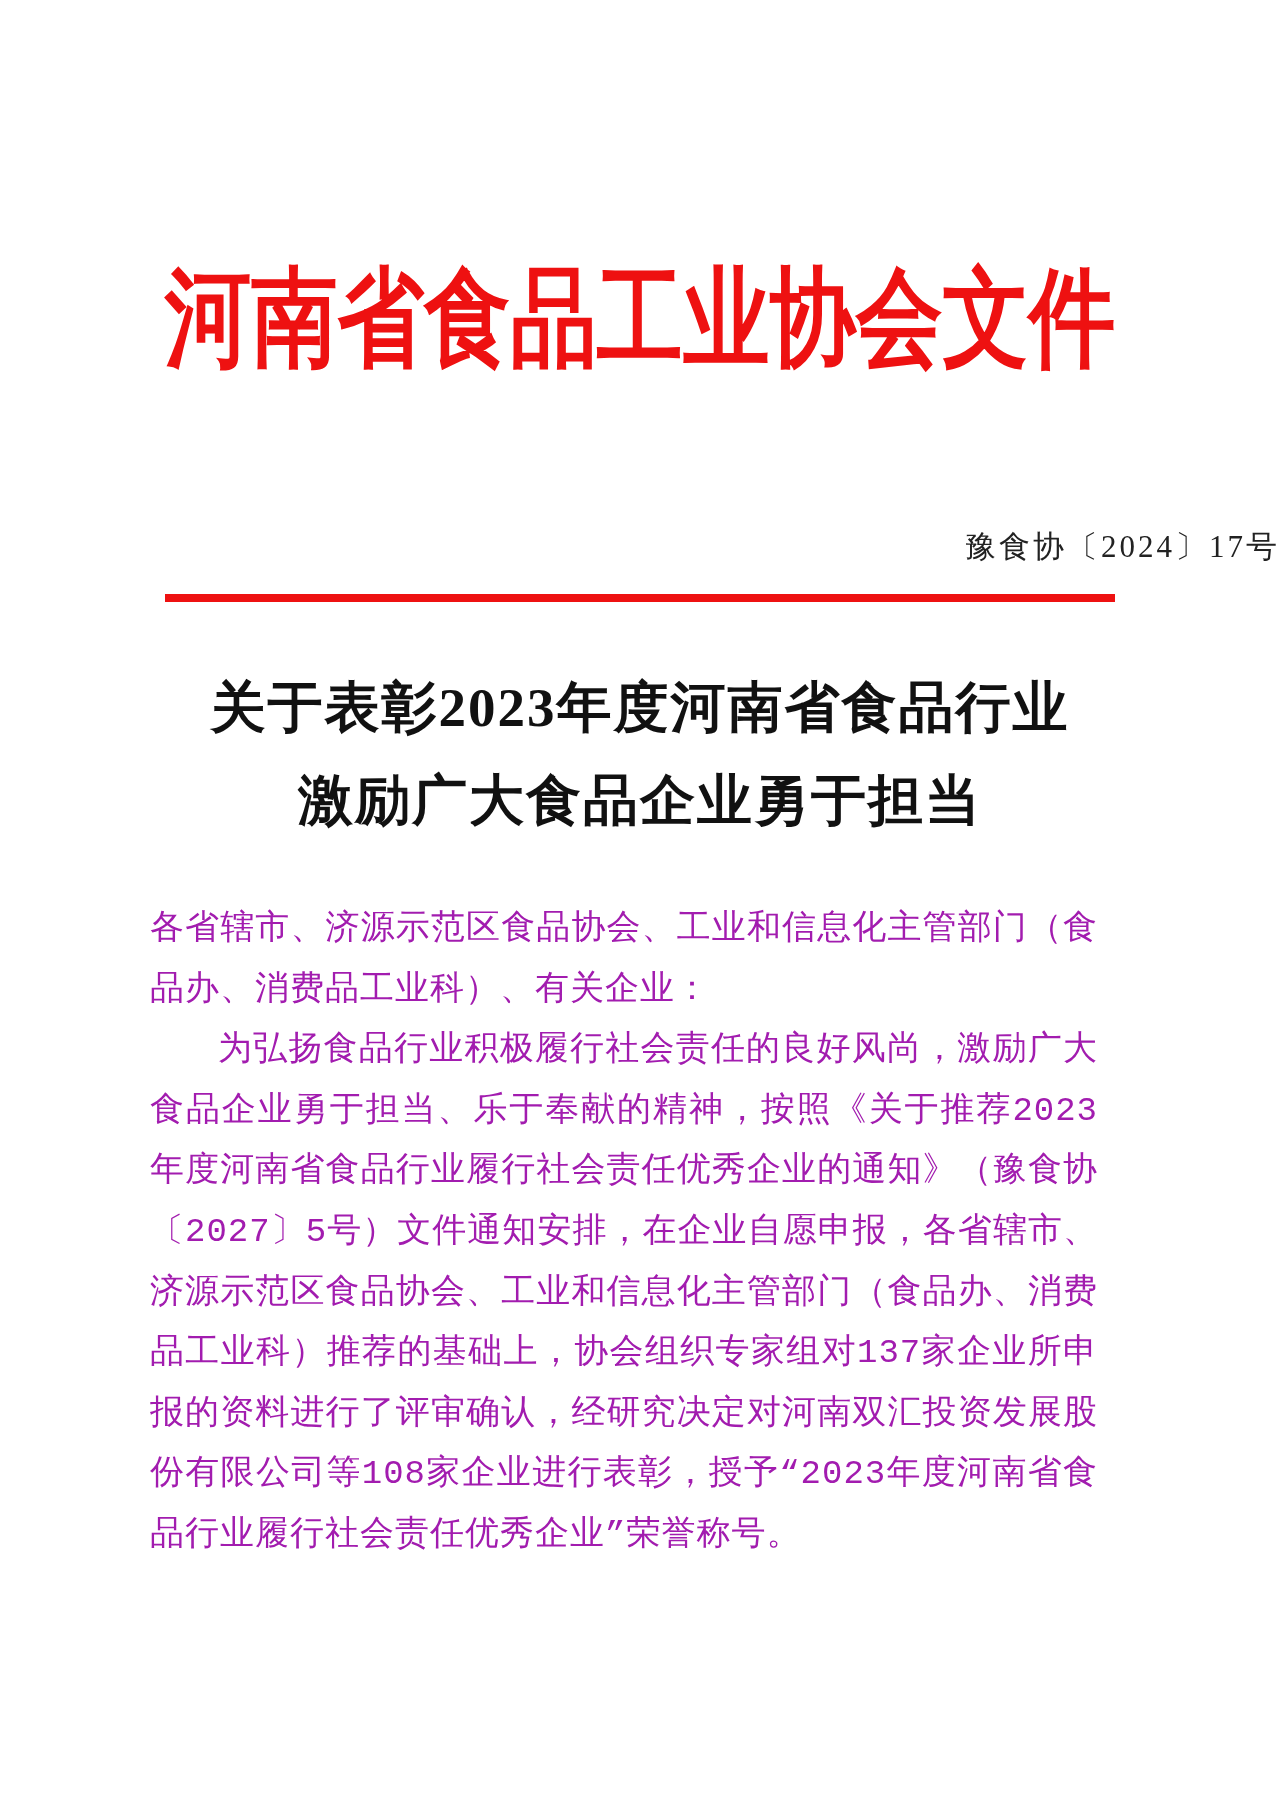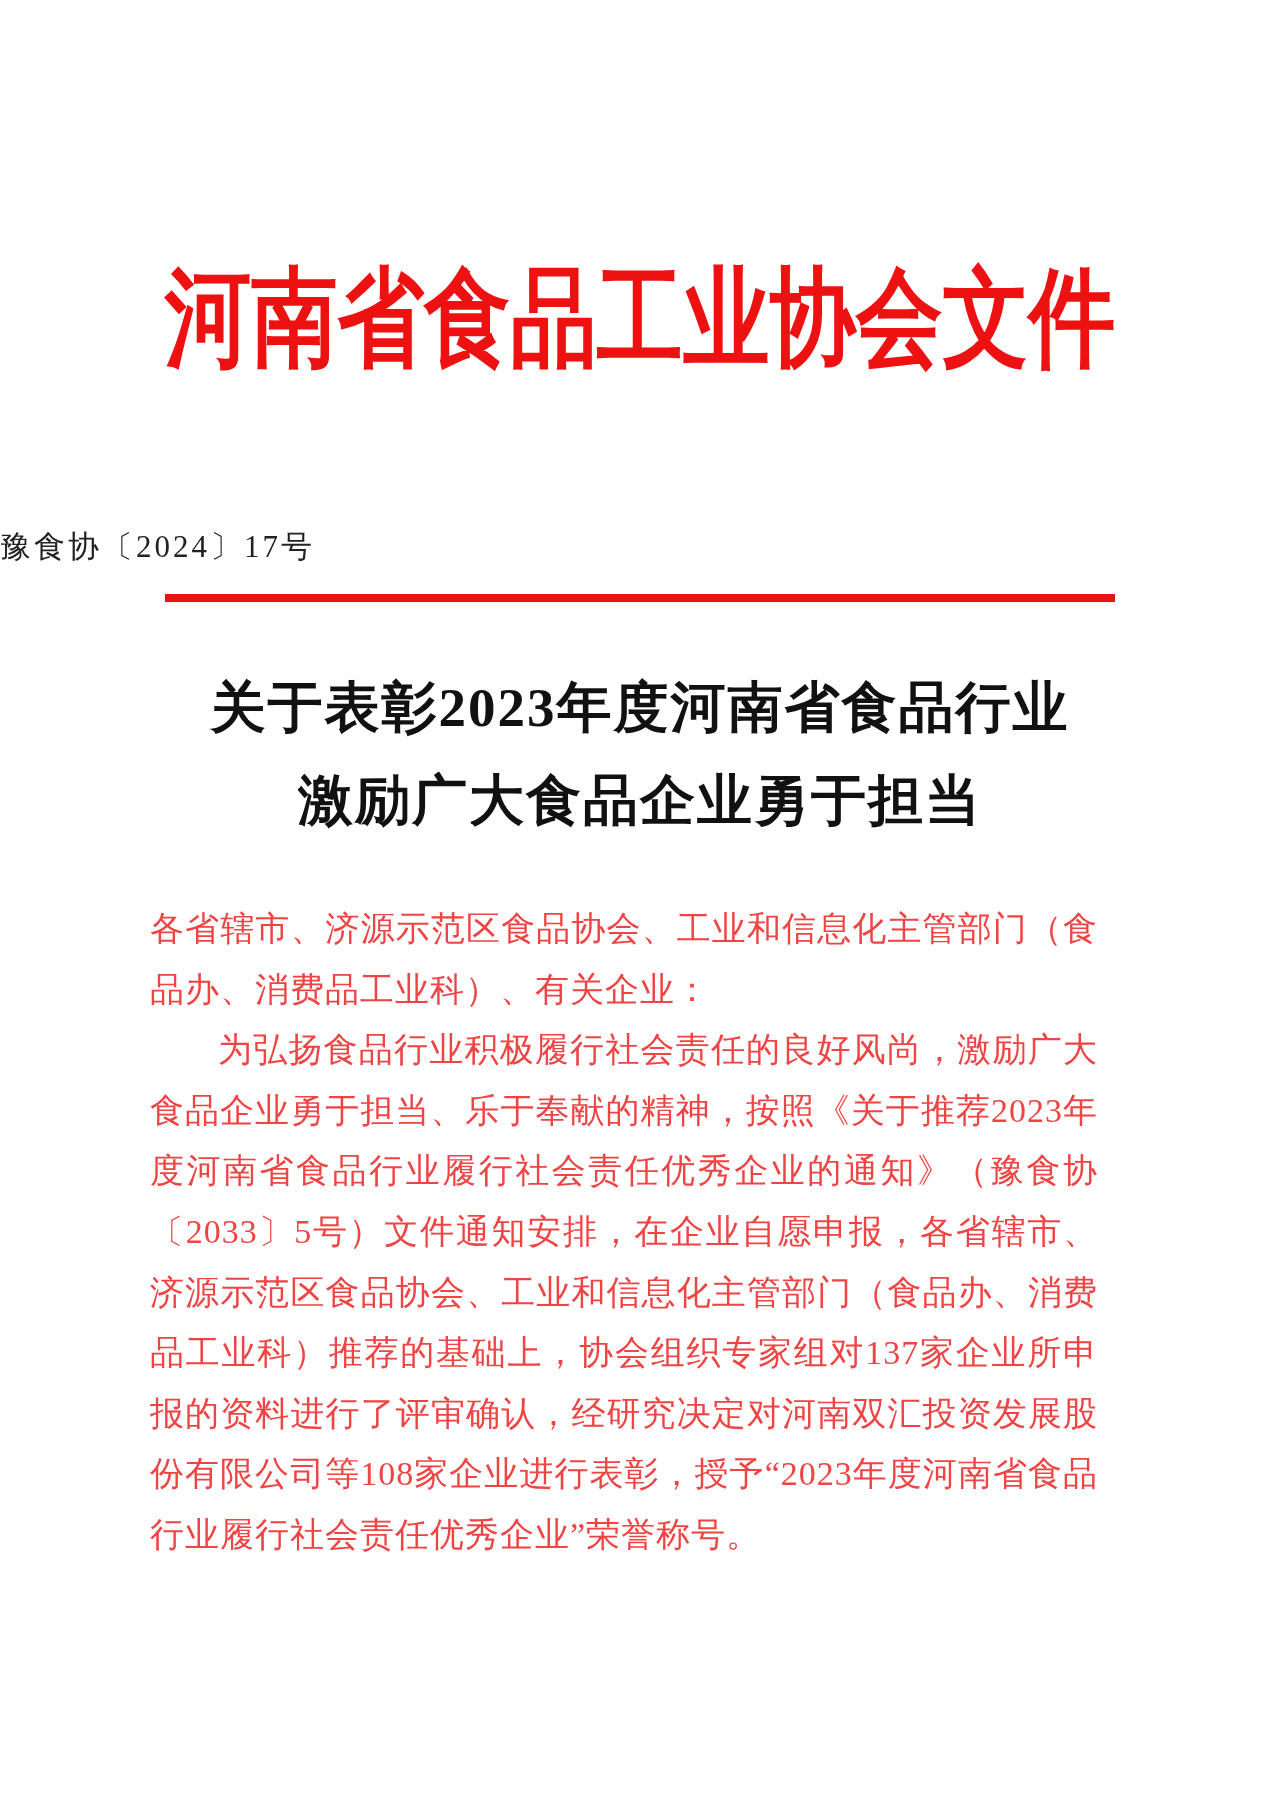--- a/index.html
+++ b/index.html
@@ -36,24 +36,25 @@
     color: var(--accent);
     transform: scaleX(0.80);
     transform-origin: 50% 50%;
     letter-spacing: 0px;
   }
   .doc-number {
     position: absolute;
     top: 520px;
     left: 0;
     width: 100%;
-    text-align: left;
+    text-align: right;
     font-size: 31px;
     letter-spacing: 3px;
     color: #222222;
+    padding-left: 40px;
   }
   .red-divider {
     position: absolute;
     top: 588px;
     left: 165px;
     width: 950px;
     height: 8px;
     background: var(--accent);
   }
   .doc-title {
@@ -70,21 +71,22 @@
   }
   .body-block {
     position: absolute;
     top: 893px;
     left: 150px;
     width: 948px;
     font-size: 34px;
     line-height: 60.6px;
     letter-spacing: 1px;
     text-align: justify;
-    color: #ef4444;
+    color: #a21caf;
+    font-family: Liberation Mono, monospace;
   }
   .body-block p.indent {
     text-indent: 2em;
   }
 </style>
 </head>
 <body>
 
 <div class="page">
 
@@ -96,16 +98,16 @@
 
   <div class="red-divider"></div>
 
   <div class="doc-title">
     <div>关于表彰2023年度河南省食品行业</div>
     <div>激励广大食品企业勇于担当</div>
   </div>
 
   <div class="body-block">
     <p>各省辖市、济源示范区食品协会、工业和信息化主管部门（食品办、消费品工业科）、有关企业：</p>
-    <p class="indent">为弘扬食品行业积极履行社会责任的良好风尚，激励广大食品企业勇于担当、乐于奉献的精神，按照《关于推荐2023年度河南省食品行业履行社会责任优秀企业的通知》（豫食协〔2033〕5号）文件通知安排，在企业自愿申报，各省辖市、济源示范区食品协会、工业和信息化主管部门（食品办、消费品工业科）推荐的基础上，协会组织专家组对137家企业所申报的资料进行了评审确认，经研究决定对河南双汇投资发展股份有限公司等108家企业进行表彰，授予“2023年度河南省食品行业履行社会责任优秀企业”荣誉称号。</p>
+    <p class="indent">为弘扬食品行业积极履行社会责任的良好风尚，激励广大食品企业勇于担当、乐于奉献的精神，按照《关于推荐2023年度河南省食品行业履行社会责任优秀企业的通知》（豫食协〔2027〕5号）文件通知安排，在企业自愿申报，各省辖市、济源示范区食品协会、工业和信息化主管部门（食品办、消费品工业科）推荐的基础上，协会组织专家组对137家企业所申报的资料进行了评审确认，经研究决定对河南双汇投资发展股份有限公司等108家企业进行表彰，授予“2023年度河南省食品行业履行社会责任优秀企业”荣誉称号。</p>
   </div>
 
 </div>
 
 </body></html>

